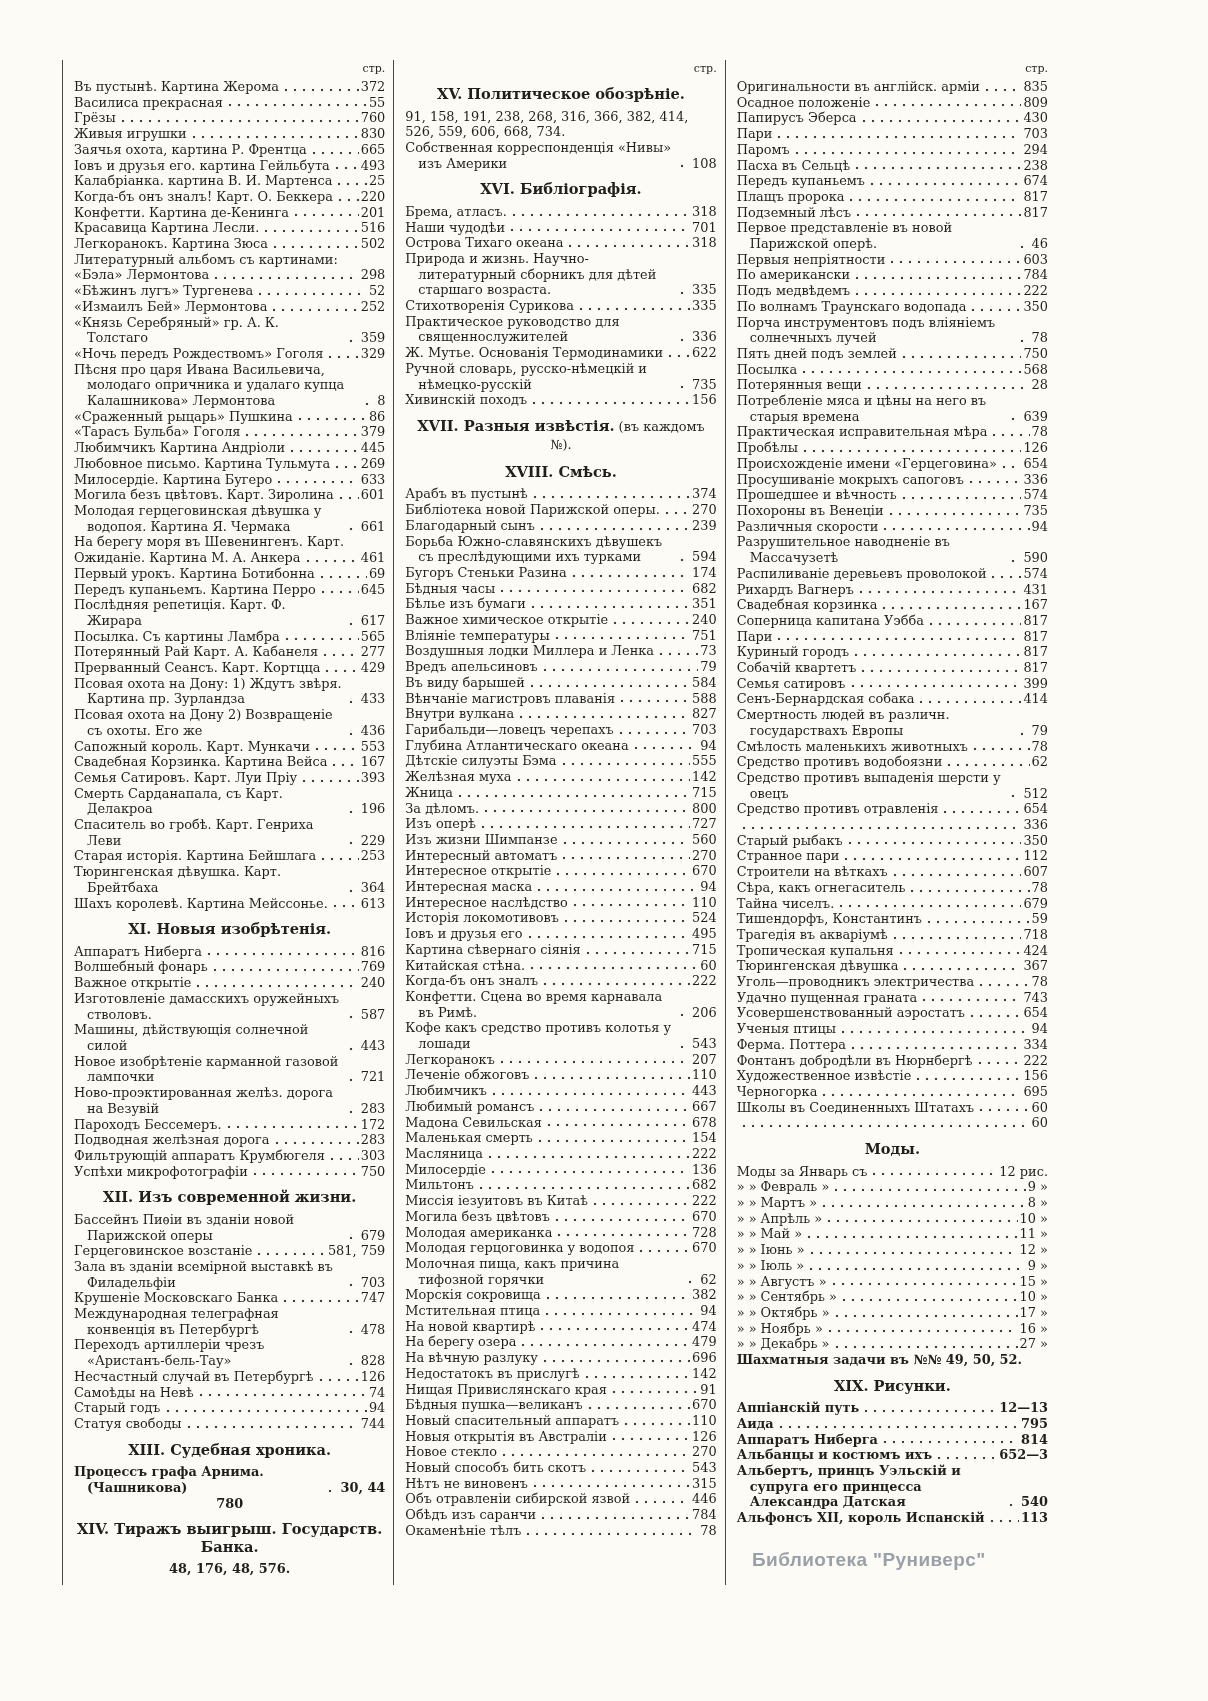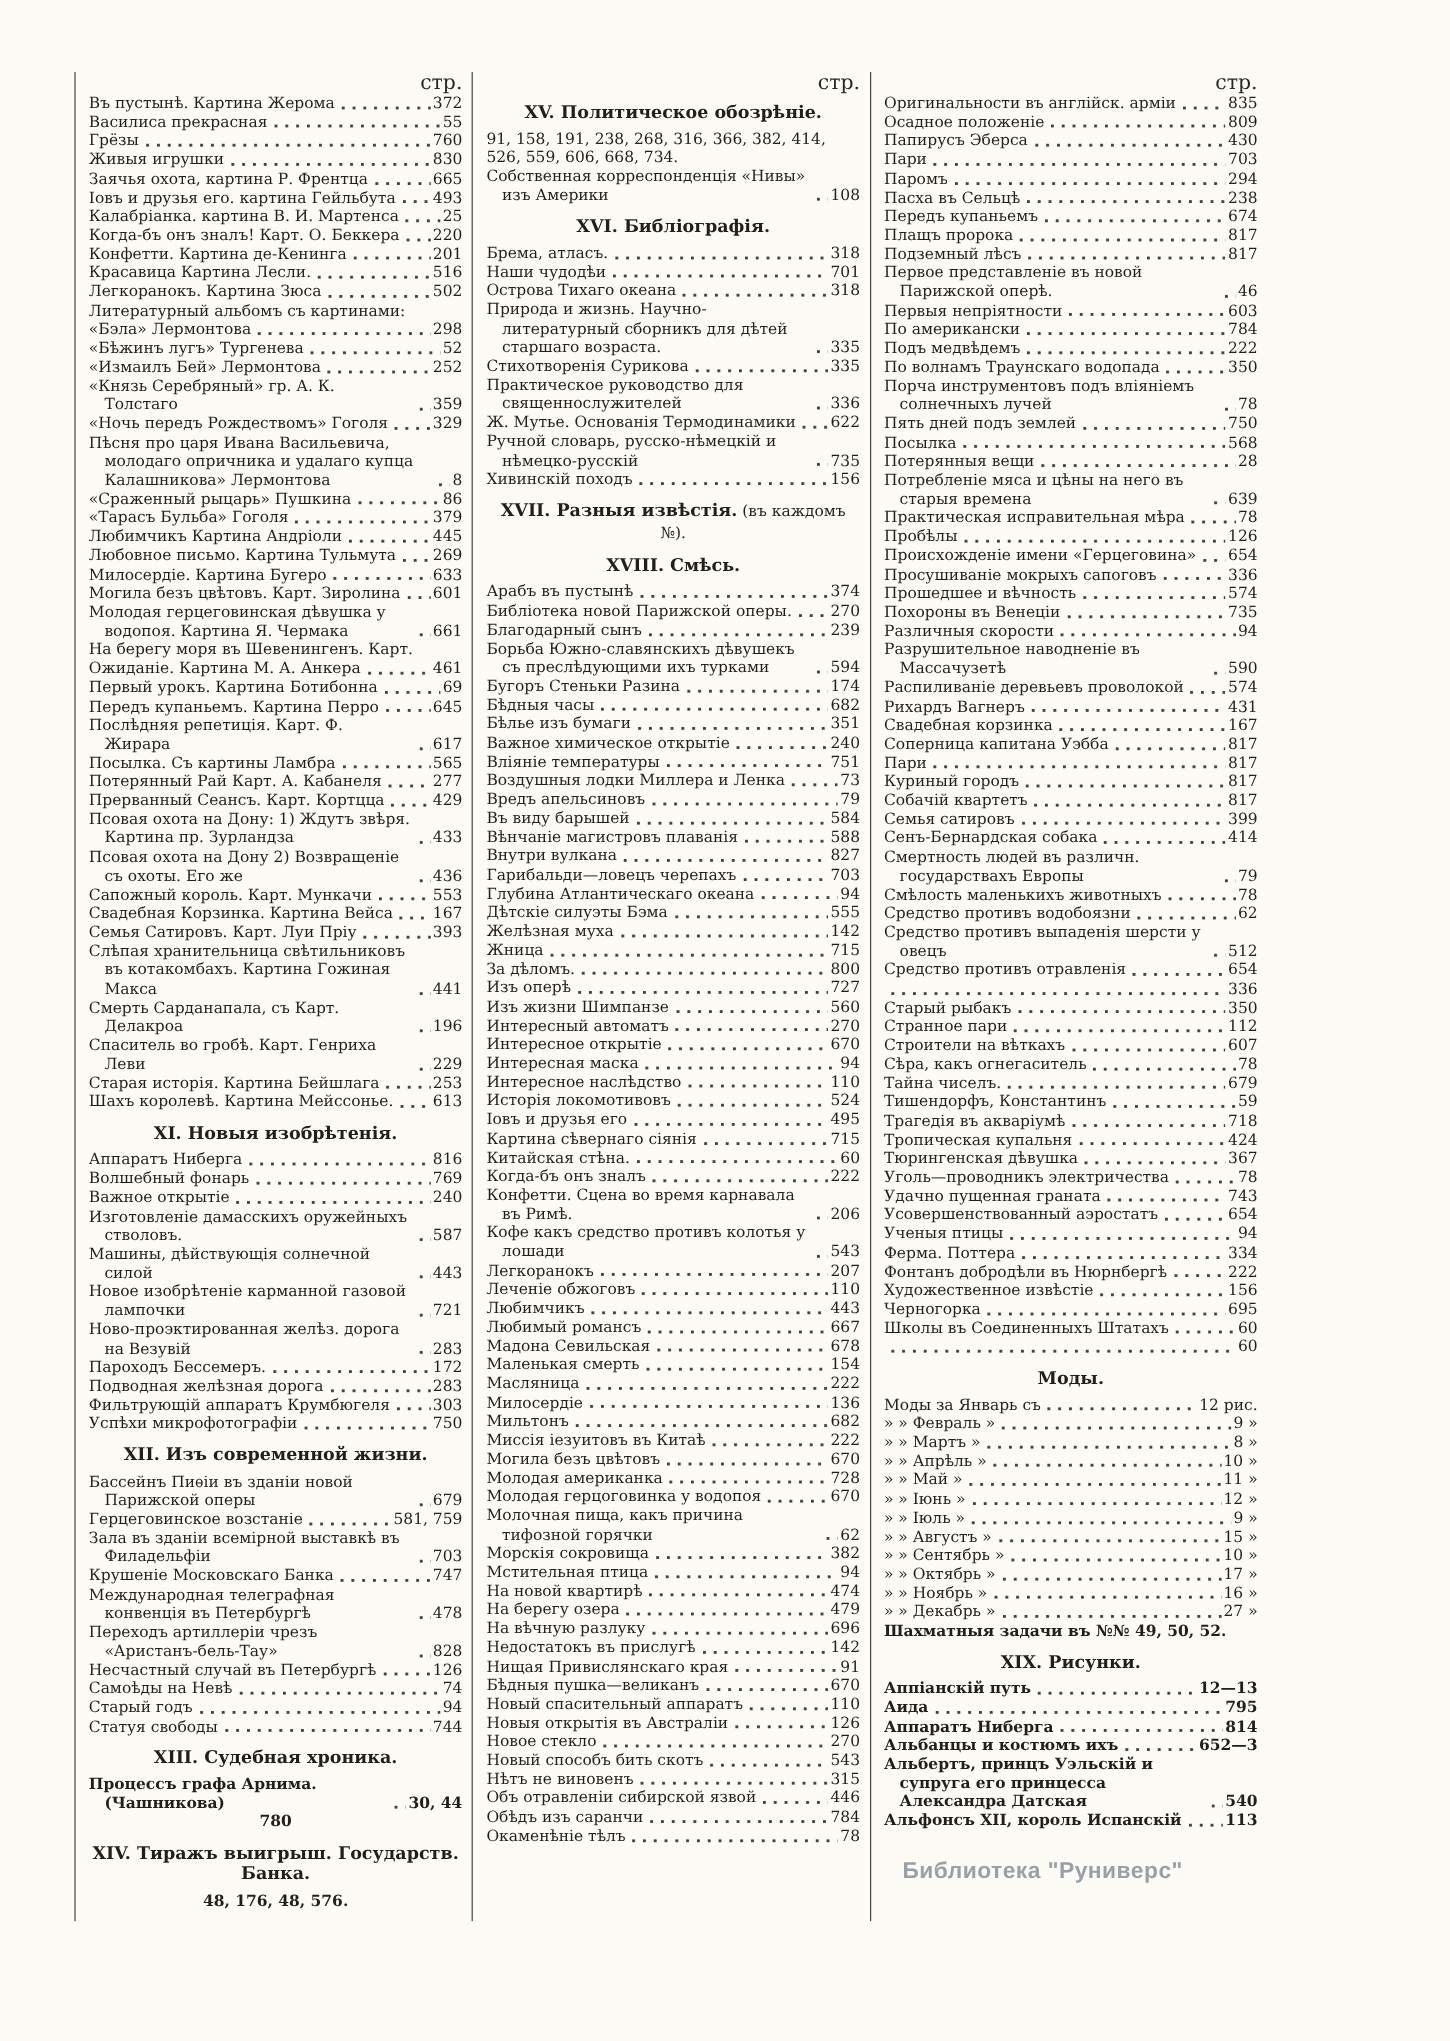--- a/index.html
+++ b/index.html
@@ -6,21 +6,21 @@
   .page {
     position:relative; width:1208px; height:1701px; margin:0 auto;
     background:#fcfbf6; color:#211f1b; overflow:hidden;
     font-family:"DejaVu Serif", serif; font-size:12.9px; line-height:15.7px;
   }
   .columns {
     position:absolute; left:62px; top:60px; width:994px;
     display:grid; grid-template-columns:1fr 1fr 1fr;
   }
   .col { border-left:1px solid #4c463d; padding:2px 8px 8px 11px; min-width:0; }
-  .col-header { text-align:right; font-size:17px; line-height:14px; margin-bottom:3px; color:#2a2722; }
+  .col-header { text-align:right; font-size:11px; line-height:14px; margin-bottom:3px; color:#2a2722; }
   .heading { text-align:center; font-weight:700; font-size:14.6px; line-height:17.5px; margin:9px 0 6px; }
   .heading .suffix { font-weight:400; font-size:12.9px; }
   .entry { display:flex; align-items:flex-end; }
   .entry .txt { padding-left:13px; text-indent:-13px; min-width:0; }
   .entry .leader {
     flex:1 0 10px; height:4px; margin:0 2px 3px 5px;
     background-image:radial-gradient(circle at 2px 2px, #45403a 1.1px, transparent 1.6px);
     background-size:9px 4px; background-repeat:repeat-x; background-position:left bottom;
   }
   .entry .page-num { white-space:nowrap; }
@@ -217,38 +217,38 @@
           <span class="txt">Свадебная Корзинка. Картина Вейса</span>
           <span class="leader"></span>
           <span class="page-num">167</span>
         </div>
         <div class="entry">
           <span class="txt">Семья Сатировъ. Карт. Луи Пріу</span>
           <span class="leader"></span>
           <span class="page-num">393</span>
         </div>
         <div class="entry">
-          <span class="txt">Слѣпая хранительница свѣтильниковъ въ котакомбахъ. Картина Гожиная Макса</span>
-          <span class="leader"></span>
-          <span class="page-num">441</span>
-        </div>
-        <div class="entry">
           <span class="txt">Смерть Сарданапала, съ Карт. Делакроа</span>
           <span class="leader"></span>
           <span class="page-num">196</span>
         </div>
         <div class="entry">
           <span class="txt">Спаситель во гробѣ. Карт. Генриха Леви</span>
           <span class="leader"></span>
           <span class="page-num">229</span>
         </div>
         <div class="entry">
           <span class="txt">Старая исторія. Картина Бейшлага</span>
           <span class="leader"></span>
           <span class="page-num">253</span>
+        </div>
+        <div class="entry">
+          <span class="txt">Тюрингенская дѣвушка. Карт. Брейтбаха</span>
+          <span class="leader"></span>
+          <span class="page-num">364</span>
         </div>
         <div class="entry">
           <span class="txt">Шахъ королевѣ. Картина Мейссонье.</span>
           <span class="leader"></span>
           <span class="page-num">613</span>
         </div>
         <div class="heading"><span>XI. Новыя изобрѣтенія.</span></div>
         <div class="entry">
           <span class="txt">Аппаратъ Ниберга</span>
           <span class="leader"></span>

